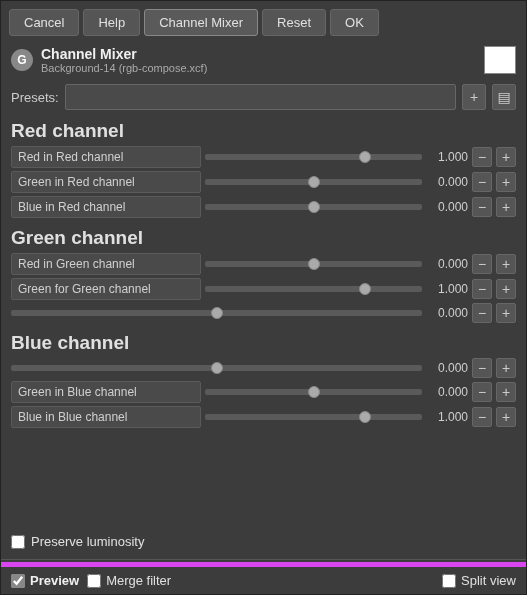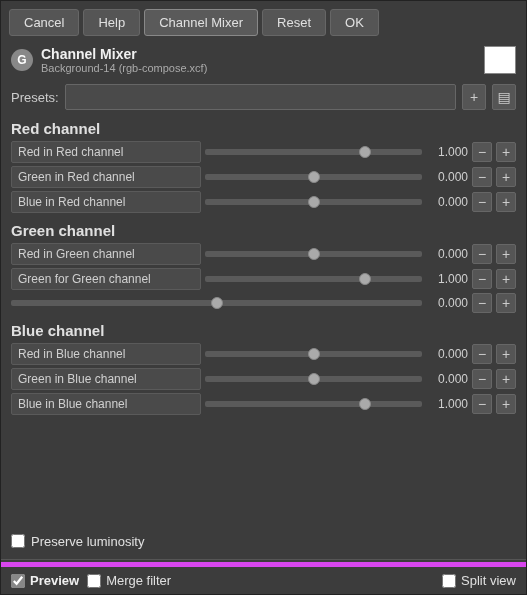--- a/index.html
+++ b/index.html
@@ -97,21 +97,21 @@
     
     .content {
       padding: 0 10px 6px 10px;
       flex: 1;
     }
 
     
     .section-header {
       color: #e0e0e0;
       font-weight: bold;
-      font-size: 15px;
+      font-size: 19px;
       padding: 6px 0 4px 0;
     }
 
     
     .channel-row {
       display: flex;
       align-items: center;
       margin-bottom: 3px;
       gap: 4px;
     }
@@ -165,21 +165,21 @@
       display: flex; align-items: center; justify-content: center;
       flex-shrink: 0;
     }
 
     
     .bottom-controls {
       padding: 4px 10px;
     }
     .preserve-row {
       display: flex;
-      align-items: flex-start;
+      align-items: center;
       gap: 6px;
       margin-bottom: 4px;
     }
     .blending-row {
       display: flex;
       align-items: center;
       gap: 6px;
       margin-bottom: 8px;
       cursor: pointer;
     }
@@ -317,21 +317,20 @@
           </div>
           <span class="channel-value">0.000</span>
           <div class="channel-minus">−</div>
           <div class="channel-plus">+</div>
         </div>
       </div>
 
     <div class="section-header">Blue channel</div>
     <div id="blue-rows">
         <div class="channel-row">
-          <div class="channel-label">Red in Blue channel</div>
           <div class="channel-slider-wrap">
             <input type="range" min="-2" max="2" step="0.001" class="channel-slider" value="0" style="">
           </div>
           <span class="channel-value">0.000</span>
           <div class="channel-minus">−</div>
           <div class="channel-plus">+</div>
         </div>
         <div class="channel-row">
           <div class="channel-label">Green in Blue channel</div>
           <div class="channel-slider-wrap">

